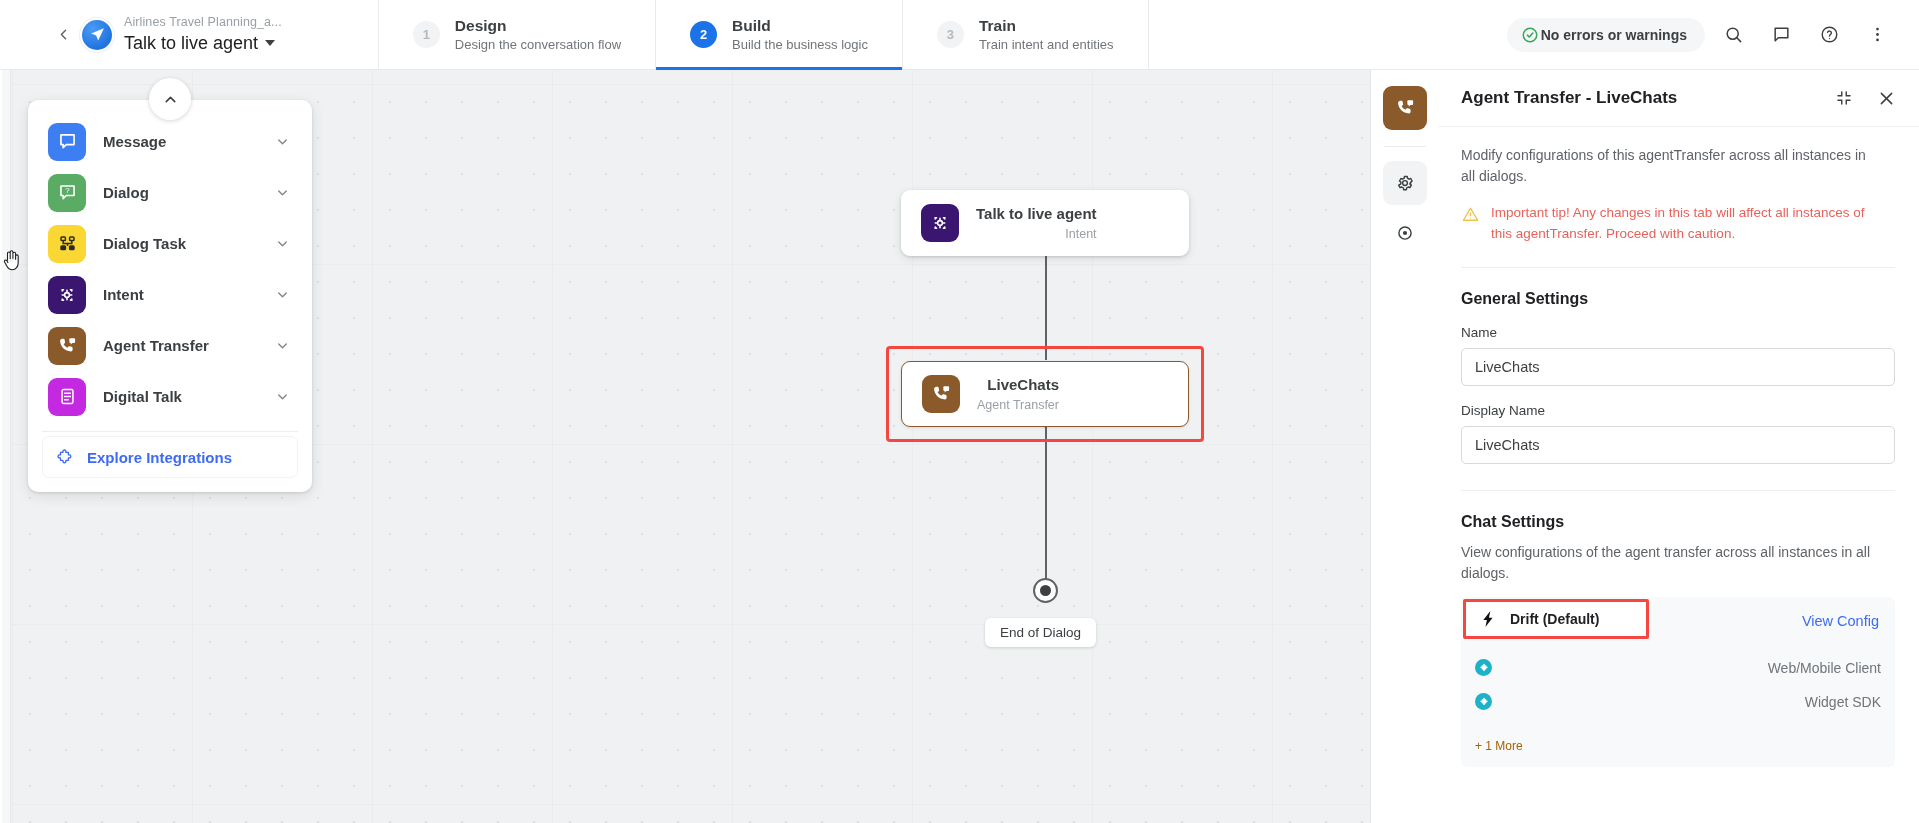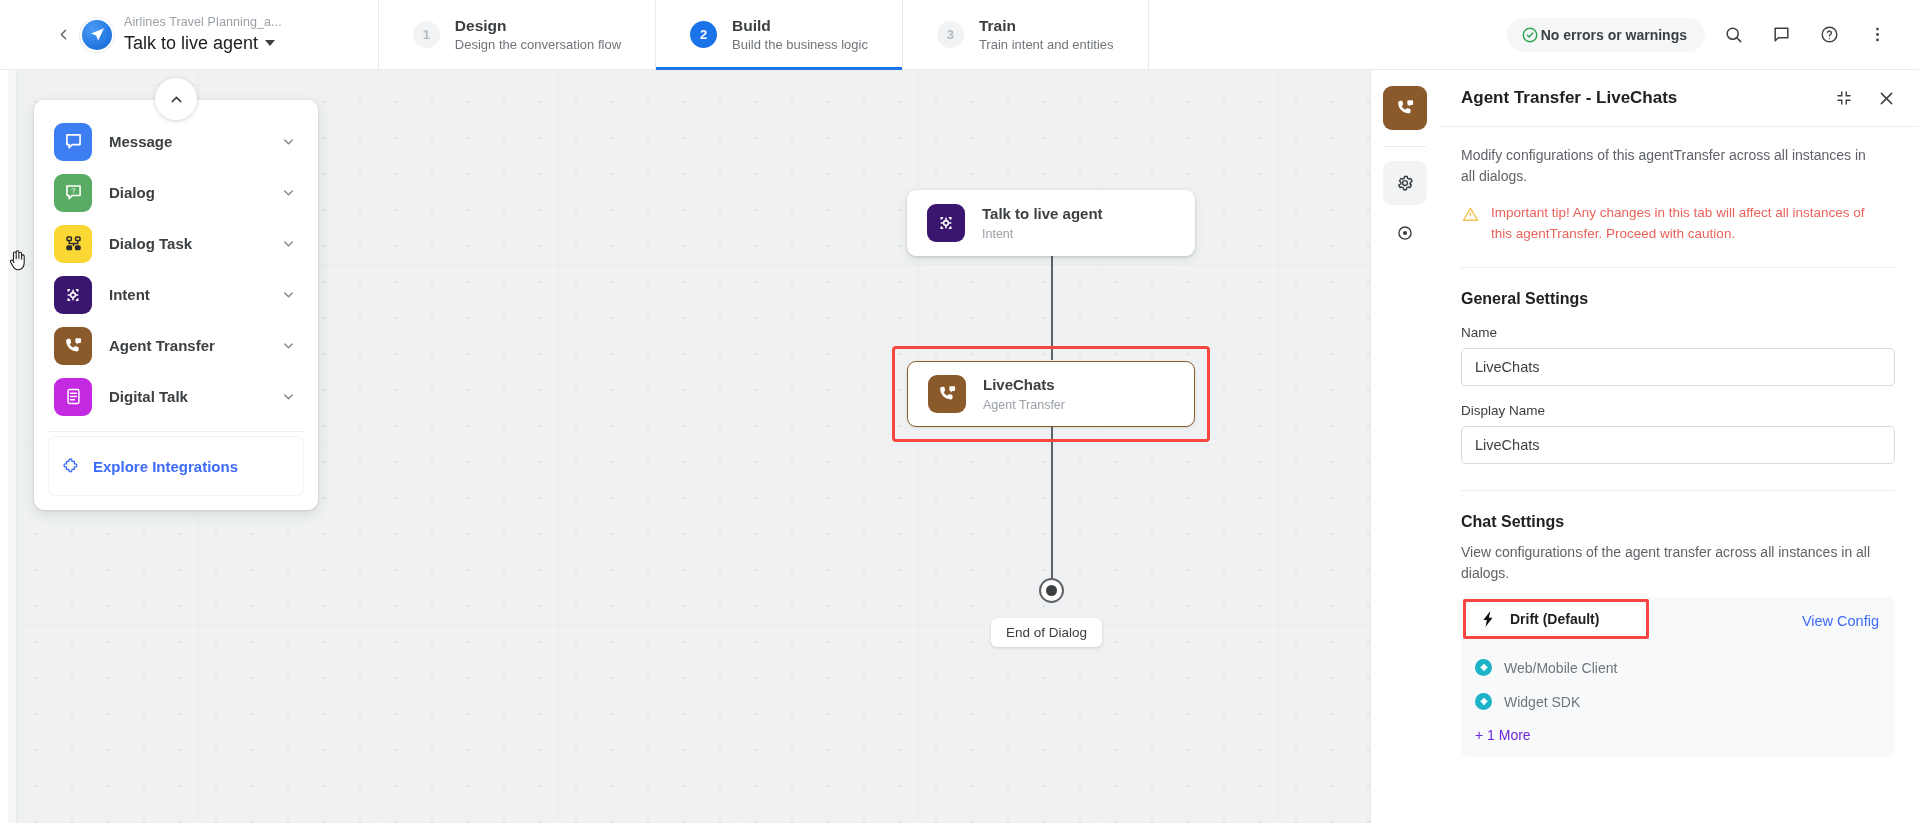--- a/index.html
+++ b/index.html
@@ -66,29 +66,30 @@
   }
   .status-pill span { font-size: 14px; color: #3c4043; font-weight: 600; }
   .icon-btn {
     width: 40px; height: 40px; border-radius: 50%; display: flex;
     align-items: center; justify-content: center; color: #3c4043; cursor: pointer;
     background: transparent; border: none;
   }
 
   
   .canvas {
-    position: absolute; top: 70px; left: 8px; width: 1370px; height: 753px;
+    position: absolute; top: 70px; left: 2px; width: 1370px; height: 753px;
     background-color: #eff1f2;
     background-image:
       radial-gradient(circle, #dcdfe1 1.1px, transparent 1.2px),
       linear-gradient(to right, rgba(0,0,0,0.018) 1px, transparent 1px),
       linear-gradient(to bottom, rgba(0,0,0,0.018) 1px, transparent 1px);
     background-size: 36px 36px, 180px 180px, 180px 180px;
     background-position: 10px 14px, 10px 14px, 10px 14px;
     overflow: hidden;
+    text-align: right;
   }
   .canvas-scroll-edge {
     position: absolute; left: 0; top: 0; width: 9px; height: 753px;
     background: #f6f7f8; border-right: 1px solid #e6e9ea;
   }
 
   
   .palette {
     position: absolute; left: 26px; top: 30px; width: 284px;
     background: #ffffff; border-radius: 10px;
@@ -105,21 +106,21 @@
     display: flex; align-items: center; height: 51px; padding: 0 22px 0 20px; cursor: pointer;
   }
   .pal-ico {
     width: 38px; height: 38px; border-radius: 9px; flex: 0 0 38px; margin-right: 17px;
     display: flex; align-items: center; justify-content: center; color: #fff;
   }
   .pal-label { font-size: 15px; color: #3c4043; font-weight: 600; }
   .pal-chev { margin-left: auto; color: #80868b; display: flex; }
   .pal-divider { height: 1px; background: #eceff1; margin: 9px 14px 4px 14px; }
   .pal-explore {
-    margin: 4px 14px 0 14px; height: 60px; border-radius: 7px;
+    margin: 4px 14px 0 14px; height: 42px; border-radius: 7px;
     display: flex; align-items: center; gap: 13px; padding: 0 12px; cursor: pointer;
     border: 1px solid #f1f3f4;
   }
   .pal-explore span { font-size: 15px; color: #3d6bf5; font-weight: 600; }
 
   
   .node {
     position: absolute; background: #fff; border-radius: 9px;
     box-shadow: 0 1px 3px rgba(60,64,67,.2), 0 3px 10px rgba(60,64,67,.10);
     display: flex; align-items: center; padding: 0 20px; cursor: pointer;
@@ -210,27 +211,27 @@
     display: flex; align-items: center; height: 40px; padding: 0 16px 0 14px; cursor: pointer;
   }
   .chat-row-main .nm { font-size: 14px; font-weight: 700; color: #202124; margin-left: 12px; }
   .view-config { margin-left: auto; font-size: 14.5px; color: #3d6bf5; cursor: pointer; }
   .chat-hl {
     position: absolute; left: 2px; top: 2px; width: 186px; height: 40px;
     border: 3px solid #f5473f; border-radius: 2px; pointer-events: none; background: #fff;
   }
   .chat-hl-inner { display: flex; align-items: center; height: 100%; padding-left: 12px; gap: 12px; }
   .chat-hl-inner .nm { font-size: 14px; font-weight: 700; color: #202124; }
-  .chan-row { display: flex; align-items: center; gap: 12px; padding: 0 14px; height: 30px; margin-top: 4px; }
+  .chan-row { display: flex; align-items: center; gap: 12px; padding: 0 14px; height: 30px; margin-top: 4px; justify-content: space-between; }
   .chan-ico {
     width: 17px; height: 17px; border-radius: 50%; background: #1cb3c8; flex: 0 0 17px;
     display: flex; align-items: center; justify-content: center;
   }
   .chan-name { font-size: 14px; color: #70757a; }
-  .more-row { padding: 0 14px; margin-top: 10px; font-size: 14px; color: #6d28d9; cursor: pointer; }
+  .more-row { padding: 0 14px; margin-top: 22px; font-size: 12px; color: #a16207; cursor: pointer; }
 </style>
 </head>
 <body>
 
 <div class="app">
 
   <div class="header">
 
     <div class="hdr-back">
       <svg width="17" height="17" viewBox="0 0 24 24" fill="none" stroke="currentColor" stroke-width="2" stroke-linecap="round" stroke-linejoin="round">

